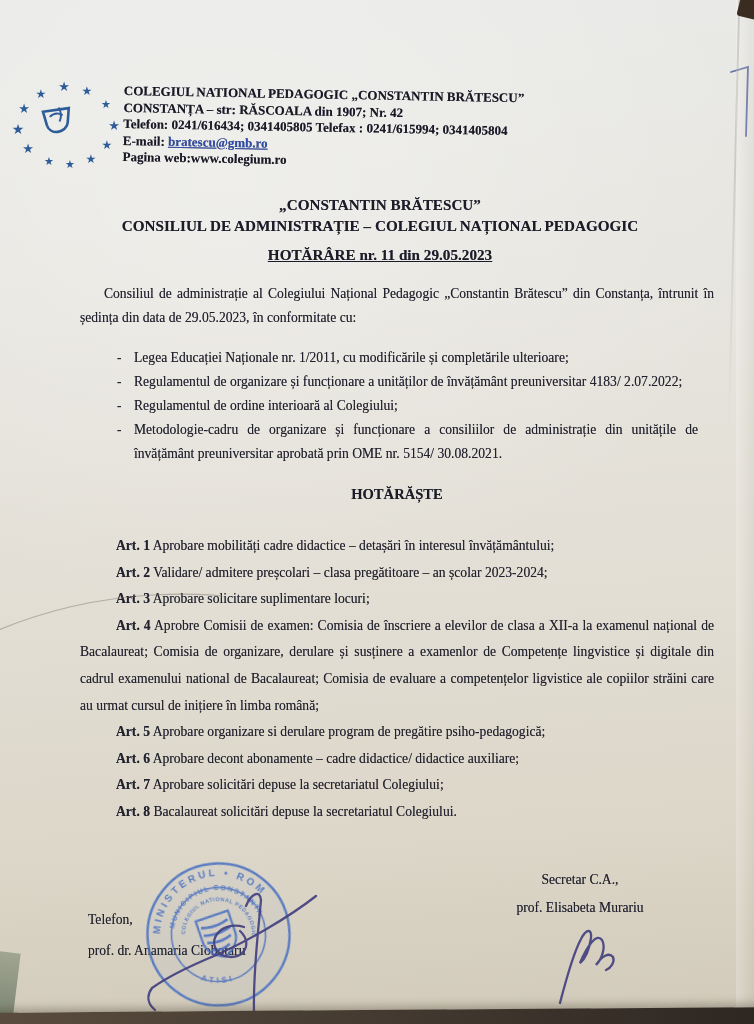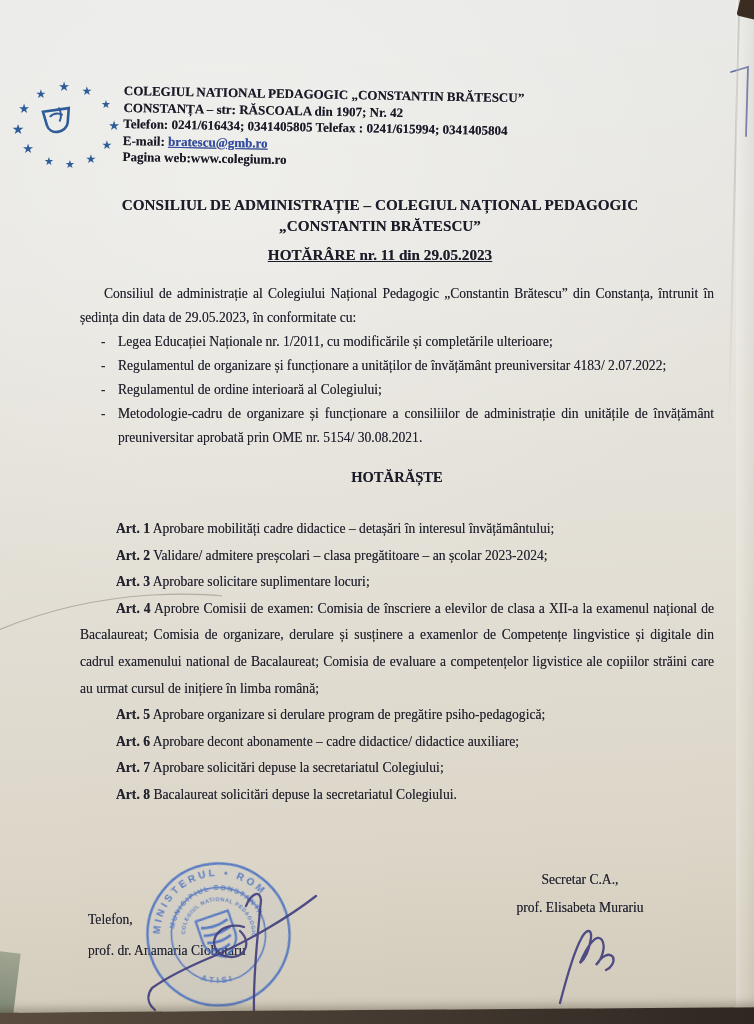--- a/index.html
+++ b/index.html
@@ -20,21 +20,21 @@
   .hdr .mail, .hdr .web{font-weight:bold;}
 
   
   .titleblock{position:absolute;left:60px;top:194px;width:640px;text-align:center;
        font-weight:bold;font-size:15.2px;line-height:21px;color:#1c1c29;}
   .decision{margin-top:8px;text-decoration:underline;}
 
   
   .bodytext{position:absolute;left:80px;top:282px;width:634px;font-size:13.6px;color:#22222e;}
   .intro{margin:0;text-indent:24px;text-align:justify;line-height:24px;}
-  .legal{margin:0;padding:0;list-style:none;}
+  .legal{margin:16px;padding:0;list-style:none;}
   .legal li{position:relative;padding-left:38px;text-align:justify;line-height:24px;}
   .legal li::before{content:"-";position:absolute;left:21px;top:0;}
   .resheading{margin:15px 0 0 0;text-align:center;font-weight:bold;font-size:14.6px;line-height:24px;color:#1c1c29;}
   .articles{margin-top:27px;}
   .article{margin:0;text-indent:36px;text-align:justify;line-height:26.6px;}
   .article b{font-weight:bold;}
 
   
   .sign-left{position:absolute;left:88px;top:904px;font-size:13.6px;line-height:31px;color:#22222e;}
   .sign-right{position:absolute;left:505px;top:866px;width:150px;text-align:center;
@@ -88,22 +88,22 @@
 
   <div class="hdr txt">
     <div>COLEGIUL NATIONAL PEDAGOGIC „CONSTANTIN BRĂTESCU”</div>
     <div>CONSTANȚA – str: RĂSCOALA din  1907; Nr. 42</div>
     <div>Telefon: 0241/616434; 0341405805 Telefax : 0241/615994; 0341405804</div>
     <div class="mail"><span>E-mail: </span><a>bratescu@gmb.ro</a></div>
     <div class="web"><span>Pagina web:</span><span>www.colegium.ro</span></div>
   </div>
 
   <div class="titleblock txt">
+    <div>„CONSTANTIN BRĂTESCU”</div>
     <div>CONSILIUL DE ADMINISTRAȚIE – COLEGIUL NAȚIONAL PEDAGOGIC</div>
-    <div>„CONSTANTIN BRĂTESCU”</div>
     <div class="decision">HOTĂRÂRE nr. 11 din 29.05.2023</div>
   </div>
 
   <div class="bodytext txt">
     <p class="intro">Consiliul de administrație al Colegiului Național Pedagogic „Constantin Brătescu” din Constanța, întrunit în ședința din data de 29.05.2023, în conformitate cu:</p>
     <ul class="legal">
       <li>Legea Educației Naționale nr. 1/2011, cu modificările și completările ulterioare;</li>
       <li>Regulamentul de organizare și funcționare a unităților de învățământ preuniversitar 4183/ 2.07.2022;</li>
       <li>Regulamentul de ordine interioară al Colegiului;</li>
       <li>Metodologie-cadru de organizare și funcționare a consiliilor de administrație din unitățile de învățământ preuniversitar aprobată prin OME nr. 5154/ 30.08.2021.</li>

